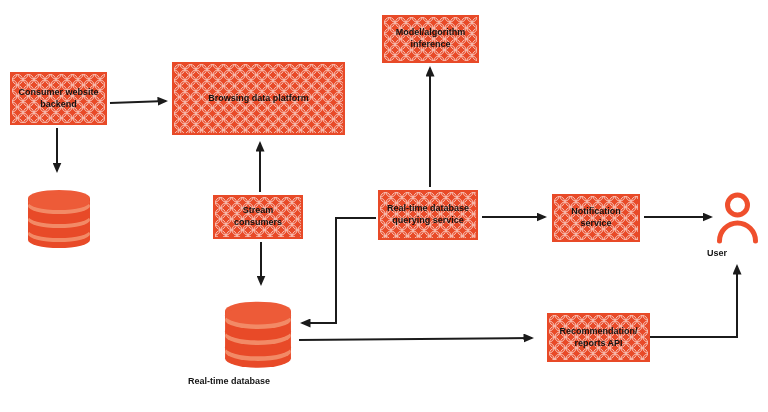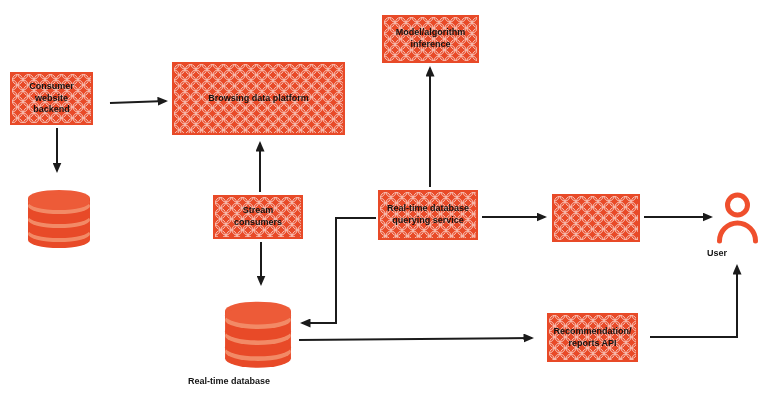--- a/index.html
+++ b/index.html
@@ -53,21 +53,21 @@
       <polyline points="261,242 261,284" marker-end="url(#ah)"></polyline>
       <polyline points="430,187 430,68" marker-end="url(#ah)"></polyline>
       <polyline points="482,217 545,217" marker-end="url(#ah)"></polyline>
       <polyline points="644,217 711,217" marker-end="url(#ah)"></polyline>
       <polyline points="376,218 336,218 336,323 302,323" marker-end="url(#ah)"></polyline>
       <polyline points="299,340 532,338" marker-end="url(#ah)"></polyline>
       <polyline points="650,337 737,337 737,266" marker-end="url(#ah)"></polyline>
     </g>
   </svg>
 
-  <div class="node" style="left:10px;top:72px;width:83px;height:53px">
+  <div class="node" style="left:10px;top:72px;width:97px;height:53px">
     <svg class="fill">
       <rect width="100%" height="100%" fill="url(#xh)"></rect>
       </svg>
     <div class="lbl">Consumer website
 backend</div>
   </div>
 
   <div class="node" style="left:172px;top:62px;width:173px;height:73px">
     <svg class="fill">
       <rect width="100%" height="100%" fill="url(#xh)"></rect>
@@ -96,23 +96,25 @@
       <rect width="100%" height="100%" fill="url(#xh)"></rect>
       </svg>
     <div class="lbl">Real-time database
 querying service</div>
   </div>
 
   <div class="node" style="left:552px;top:194px;width:88px;height:48px">
     <svg class="fill">
       <rect width="100%" height="100%" fill="url(#xh)"></rect>
       </svg>
+    <div class="lbl">Notification
+service</div>
   </div>
 
-  <div class="node" style="left:547px;top:313px;width:91px;height:49px">
+  <div class="node" style="left:547px;top:313px;width:103px;height:49px">
     <svg class="fill">
       <rect width="100%" height="100%" fill="url(#xh)"></rect>
       </svg>
     <div class="lbl">Recommendation/
 reports API</div>
   </div>
 
   <div class="figure" style="left:27px;top:178px">
     <svg width="64" height="72" viewBox="0 0 64 72">
       <rect x="1" y="20" width="62" height="42" fill="#e84a28"></rect>

